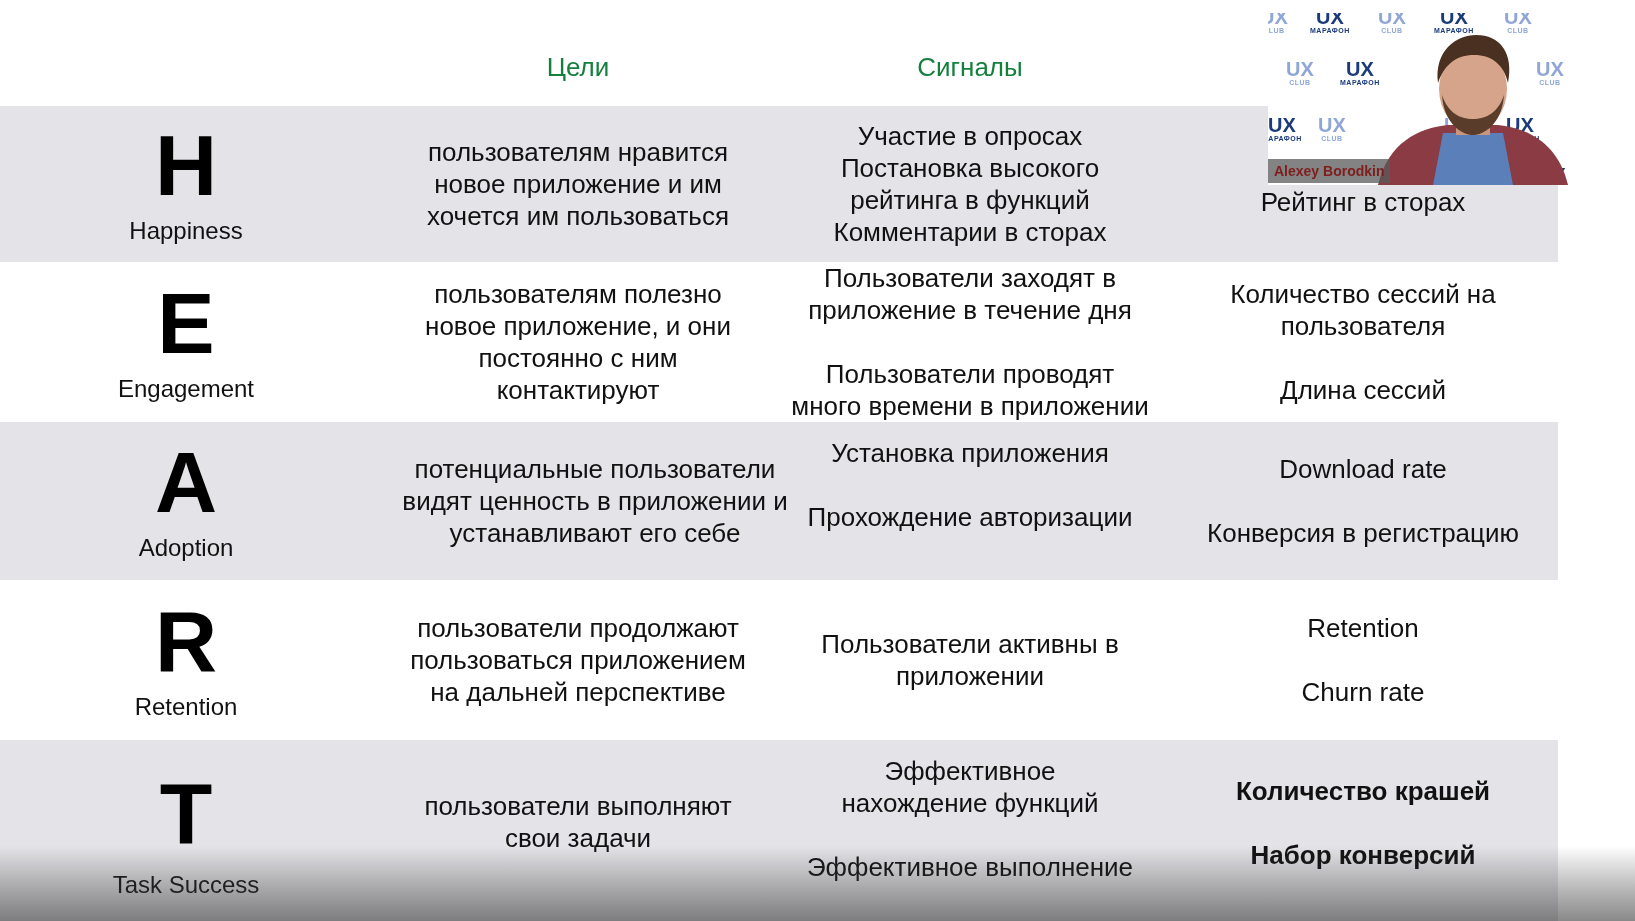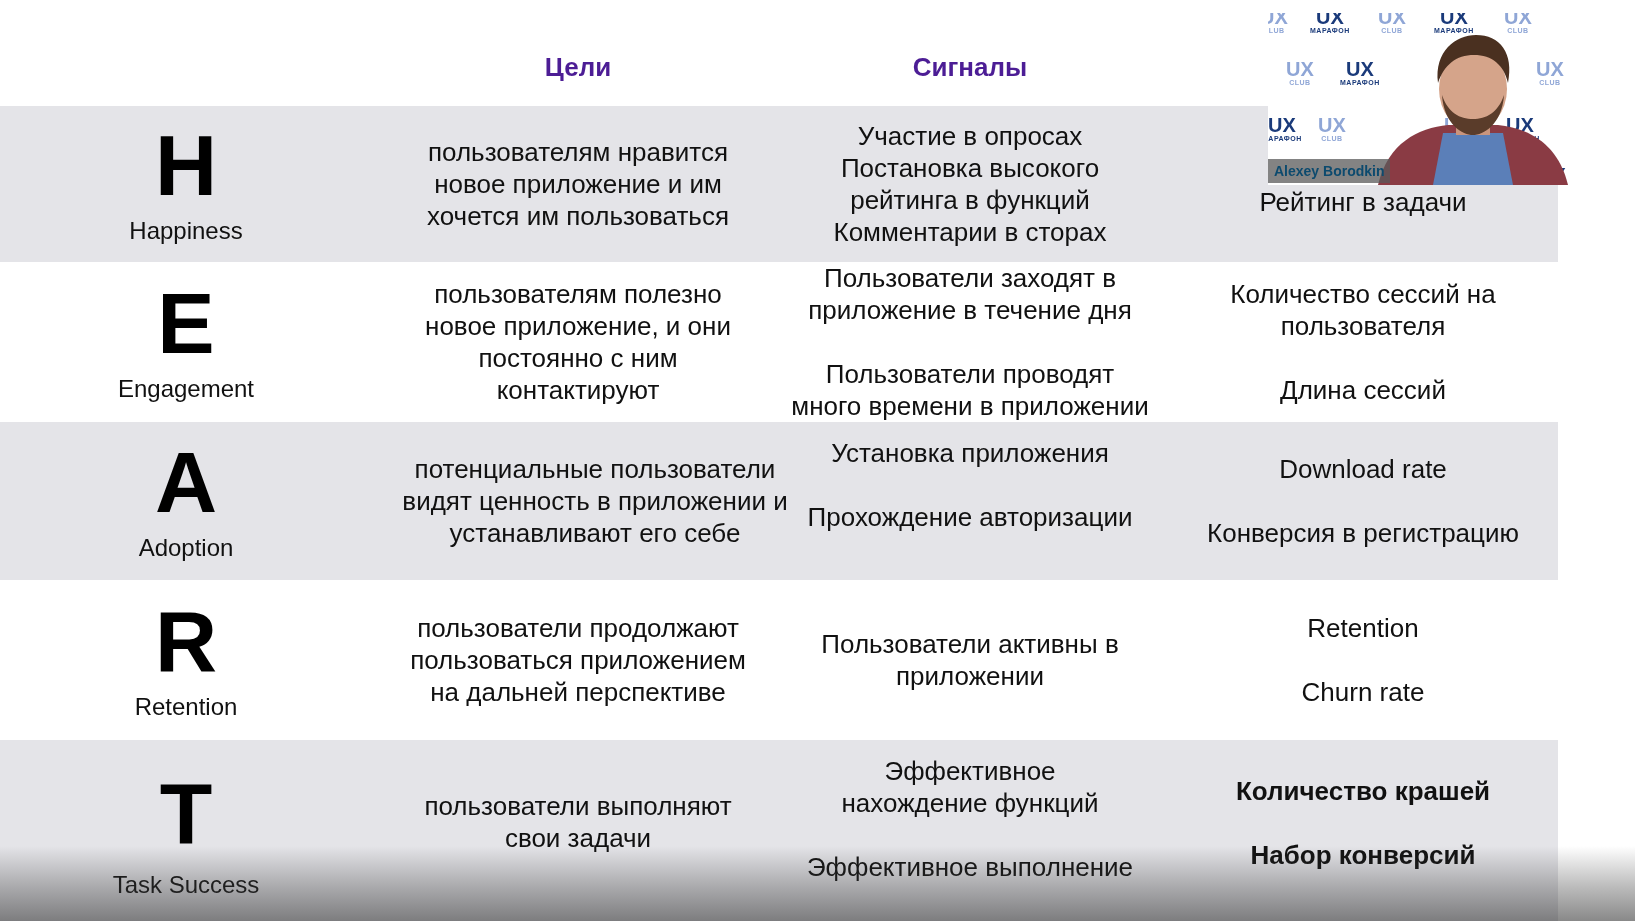--- a/index.html
+++ b/index.html
@@ -4,22 +4,22 @@
 <style>
   html, body { margin:0; padding:0; }
   body {
     width:1635px; height:921px; overflow:hidden; position:relative;
     background:#ffffff;
     font-family:"Liberation Sans", sans-serif;
     color:#111;
   }
   .slide { position:absolute; left:0; top:0; width:1635px; height:921px; }
   .col-head {
-    position:absolute; top:52px; font-weight:bold; font-size:26px;
-    text-align:center; color:#4c1d95;
+    position:absolute; top:52px; font-weight:normal; font-size:26px;
+    text-align:center; color:#15803d;
   }
   .row {
     position:absolute; left:0; width:1558px;
   }
   .row.gray { background:#e4e4e8; }
   .row.white { background:#ffffff; }
   .cell {
     position:absolute; top:0; bottom:0;
     display:flex; flex-direction:column; align-items:center; justify-content:center;
     text-align:center; font-size:26px; line-height:32px; color:#111;
@@ -47,21 +47,21 @@
   }
   .logo .ux { font-size:20px; display:block; }
   .logo .sub { font-size:7px; display:block; letter-spacing:0.5px; }
   .logo.marathon { color:#1a3a7a; }
   .logo.club { color:#8fa6d6; }
   .person {
     position:absolute; left:100px; top:20px; width:210px; height:152px;
   }
   .name-tag {
     position:absolute; left:0; top:146px; height:24px; padding:0 6px;
-    background:rgba(90,90,90,0.75); color:#0c4a6e; font-weight:bold;
+    background:rgba(90,90,90,0.75); color:#7f1d1d; font-weight:bold;
     font-size:14px; line-height:24px;
   }
 </style>
 </head>
 <body>
 
 <div class="slide">
 
   <div class="col-head" style="left:478px;width:200px;">Цели</div>
   <div class="col-head" style="left:870px;width:200px;">Сигналы</div>
@@ -72,21 +72,21 @@
       <div class="letter-name">Happiness</div>
     </div>
     <div class="cell goal-cell" style="padding:0 30px;box-sizing:border-box;">пользователям нравится новое приложение и им хочется им пользоваться</div>
     <div class="cell signal-cell">
       <div>Участие в опросах</div>
       <div style="padding:0 50px;">Постановка высокого рейтинга в функций</div>
       <div>Комментарии в сторах</div>
     </div>
     <div class="cell metric-cell" style="justify-content:flex-start;padding-top:48px;box-sizing:border-box;">
       <div>NPS</div>
-      <div>Рейтинг в задачи</div>
+      <div>Рейтинг в сторах</div>
     </div>
   </div>
 
   <div class="row white" style="top:262px;height:160px;">
     <div class="cell letter-cell">
       <div class="letter">E</div>
       <div class="letter-name">Engagement</div>
     </div>
     <div class="cell goal-cell" style="padding:0 36px;box-sizing:border-box;">пользователям полезно новое приложение, и они постоянно с ним контактируют</div>
     <div class="cell signal-cell">

